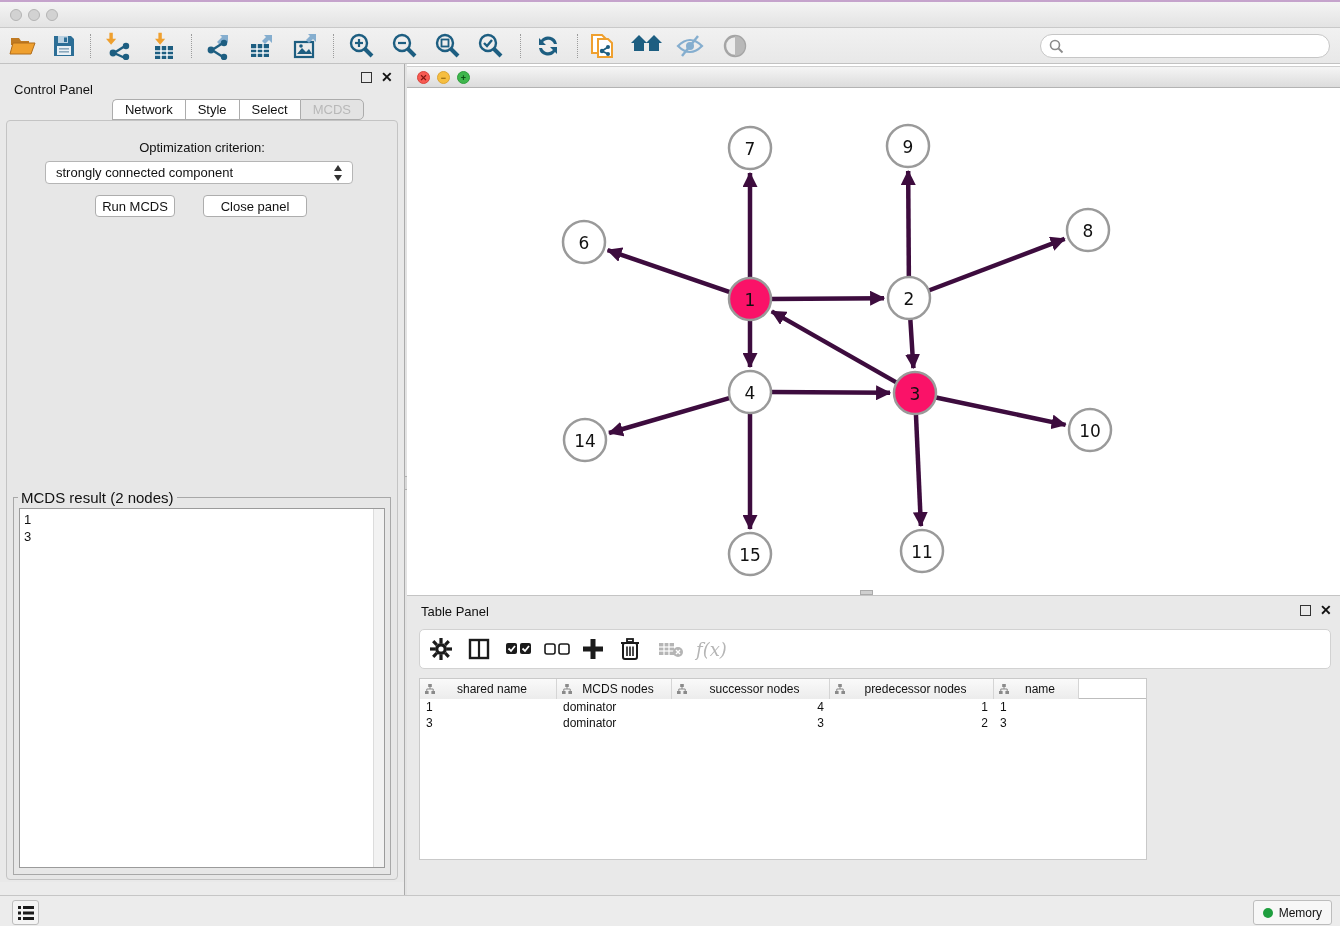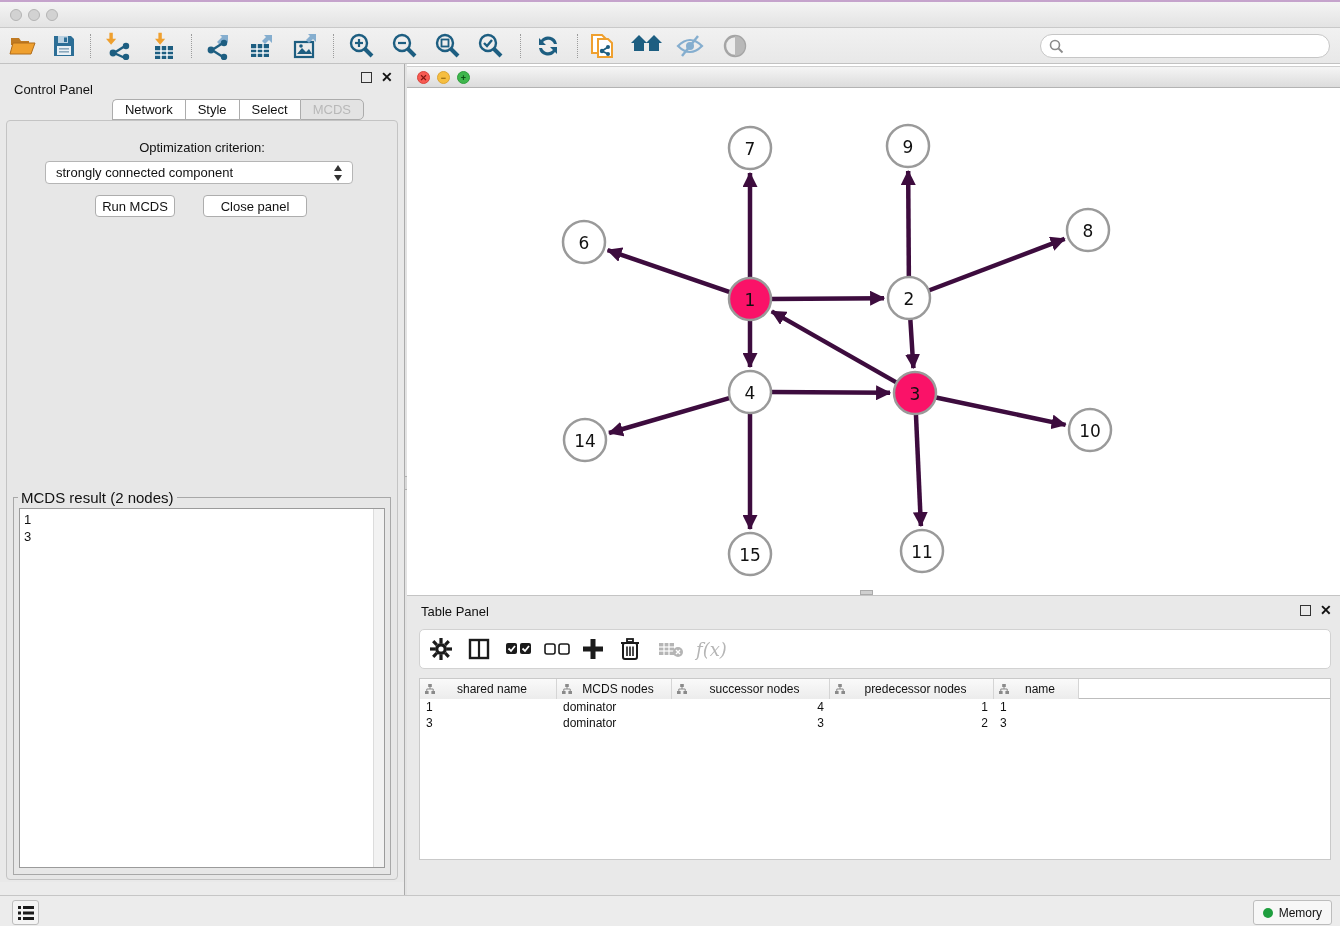--- a/index.html
+++ b/index.html
@@ -74,21 +74,21 @@
   #net-grip { position:absolute; left:453px; top:502px; width:13px; height:5px; background:#CFCFCF; border:1px solid #ABABAB; }
 
   
   #table-panel { position:absolute; left:407px; top:593px; width:933px; height:300px; background:#E9E9E9; border-top:1px solid #C4C4C4; }
   #tp-title { position:absolute; left:14px; top:8px; font-size:13px; color:#111; }
   #tp-header .panel-float { left:893px; top:9px; } #tp-header .panel-close { left:913px; top:6px; }
   #tp-toolbar { position:absolute; left:12px; top:33px; width:912px; height:40px; background:#FFF;
     border:1px solid #D2D2D2; border-radius:5px; display:flex; align-items:center; padding-left:10px; }
   .tp-icon { width:38px; height:30px; display:flex; align-items:center; justify-content:flex-start; cursor:pointer; }
   .tp-fx { font-family:"DejaVu Serif", serif; font-style:italic; font-size:18px; color:#B5B5B5; }
-  #tp-table { position:absolute; left:12px; top:82px; width:912px; height:182px; background:#FFF; border:1px solid #C9C9C9; overflow:hidden; }
+  #tp-table { position:absolute; left:12px; top:82px; width:728px; height:182px; background:#FFF; border:1px solid #C9C9C9; overflow:hidden; }
   #tp-thead { display:flex; height:20px; border-bottom:1px solid #BDBDBD; }
   .th-cell { background:linear-gradient(#FAFAFA,#ECECEC); border-right:1px solid #D5D5D5; height:20px;
     display:flex; align-items:center; justify-content:center; font-size:12px; color:#111; position:relative; cursor:pointer; }
   .th-cell svg { position:absolute; left:5px; }
   .tr-row { display:flex; height:16px; font-size:12px; color:#111; }
   .td-cell { height:16px; padding:1px 6px 0 6px; overflow:hidden; white-space:nowrap; }
   .td-right { text-align:right; }
   #tp-tabs { position:absolute; left:0; top:271px; width:100%; height:22px; display:flex; justify-content:center; }
   .tp-tab { height:22px; border:1px solid #B5B5B5; border-right:none; background:#FFF; color:#111;
     font-size:13px; font-weight:bold; padding:3px 12px 0 12px; cursor:pointer; }

